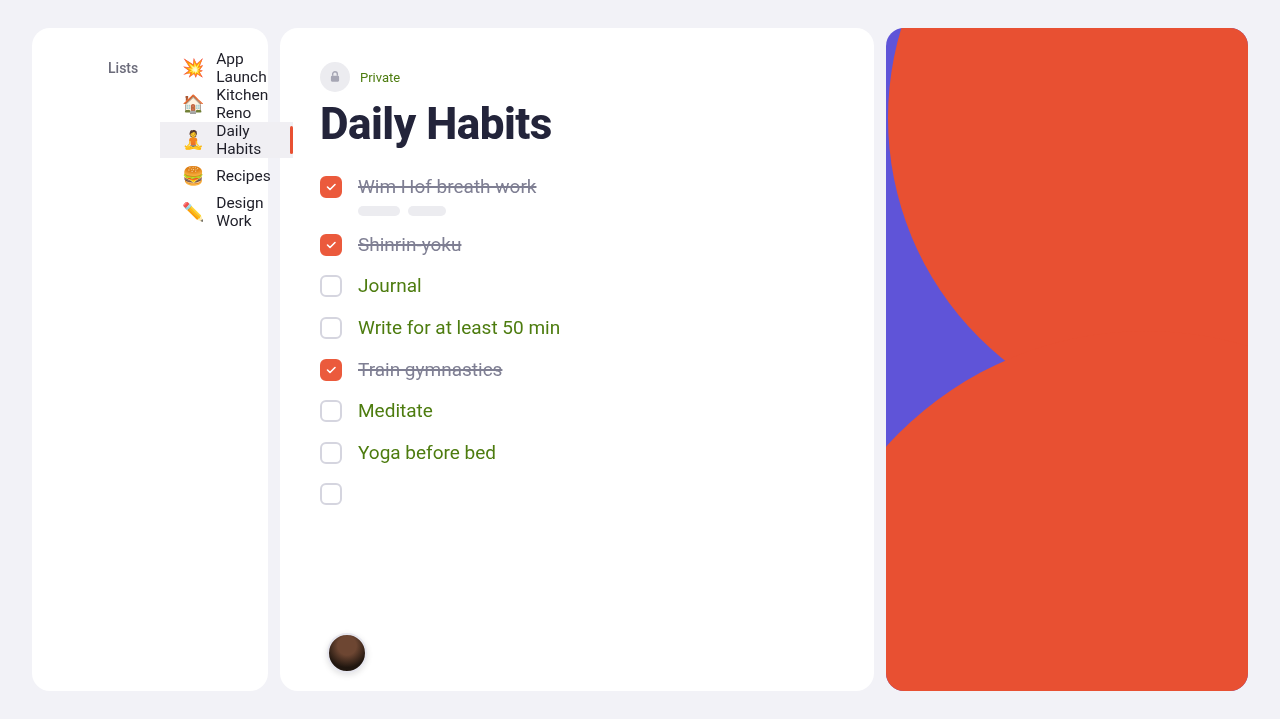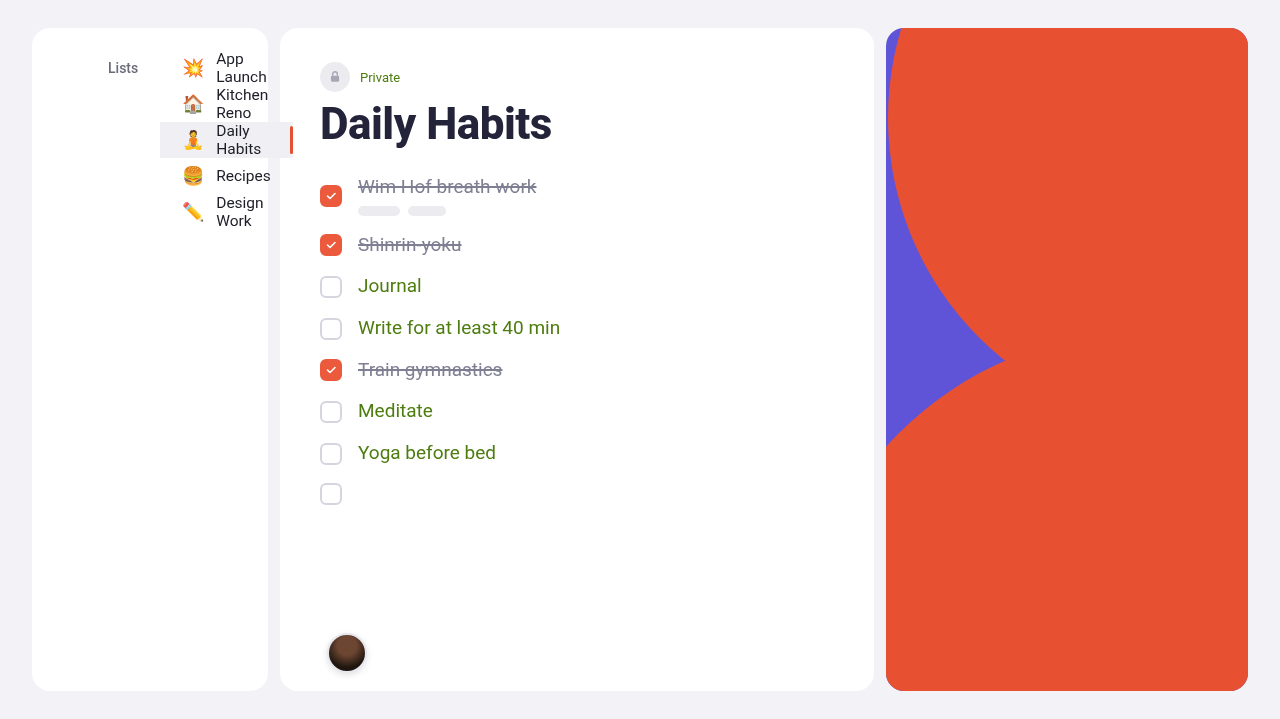--- a/index.html
+++ b/index.html
@@ -134,21 +134,21 @@
     color: #23243a;
     letter-spacing: -0.5px;
     margin-bottom: 16px;
   }
   .tasks {
     display: flex;
     flex-direction: column;
   }
   .task {
     display: flex;
-    align-items: center;
+    align-items: flex-start;
     gap: 16px;
     padding: 8px 0 8px 0;
   }
   .task-check {
     width: 22px;
     height: 22px;
     border-radius: 6px;
     border: 2px solid #d5d5df;
     background: #fff;
     flex: 0 0 auto;
@@ -296,21 +296,21 @@
         </div>
         <div class="task">
           <div class="task-check"></div>
           <div class="task-body">
             <div class="task-label">Journal</div>
           </div>
         </div>
         <div class="task">
           <div class="task-check"></div>
           <div class="task-body">
-            <div class="task-label">Write for at least 40 min</div>
+            <div class="task-label">Write for at least 50 min</div>
           </div>
         </div>
         <div class="task done">
           <div class="task-check">
             <svg width="12" height="12" viewBox="0 0 24 24">
               <path d="M5 12l5 5L20 7" stroke="#fff" stroke-width="3.2" fill="none" stroke-linecap="round" stroke-linejoin="round"></path>
             </svg>
           </div>
           <div class="task-body">
             <div class="task-label">Train gymnastics</div>

